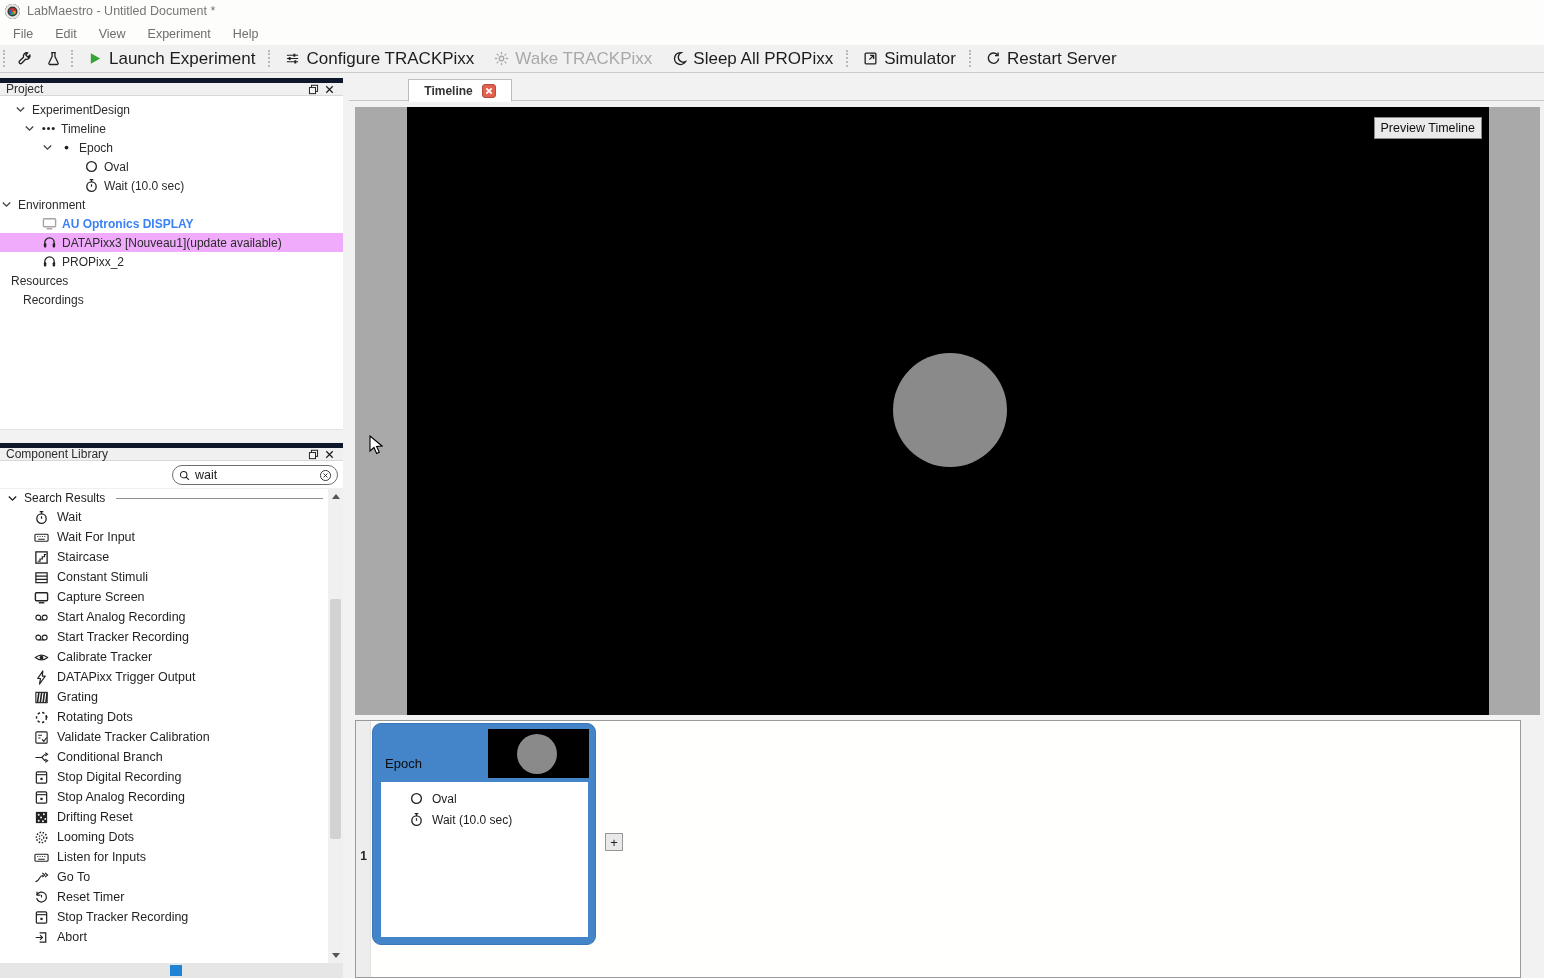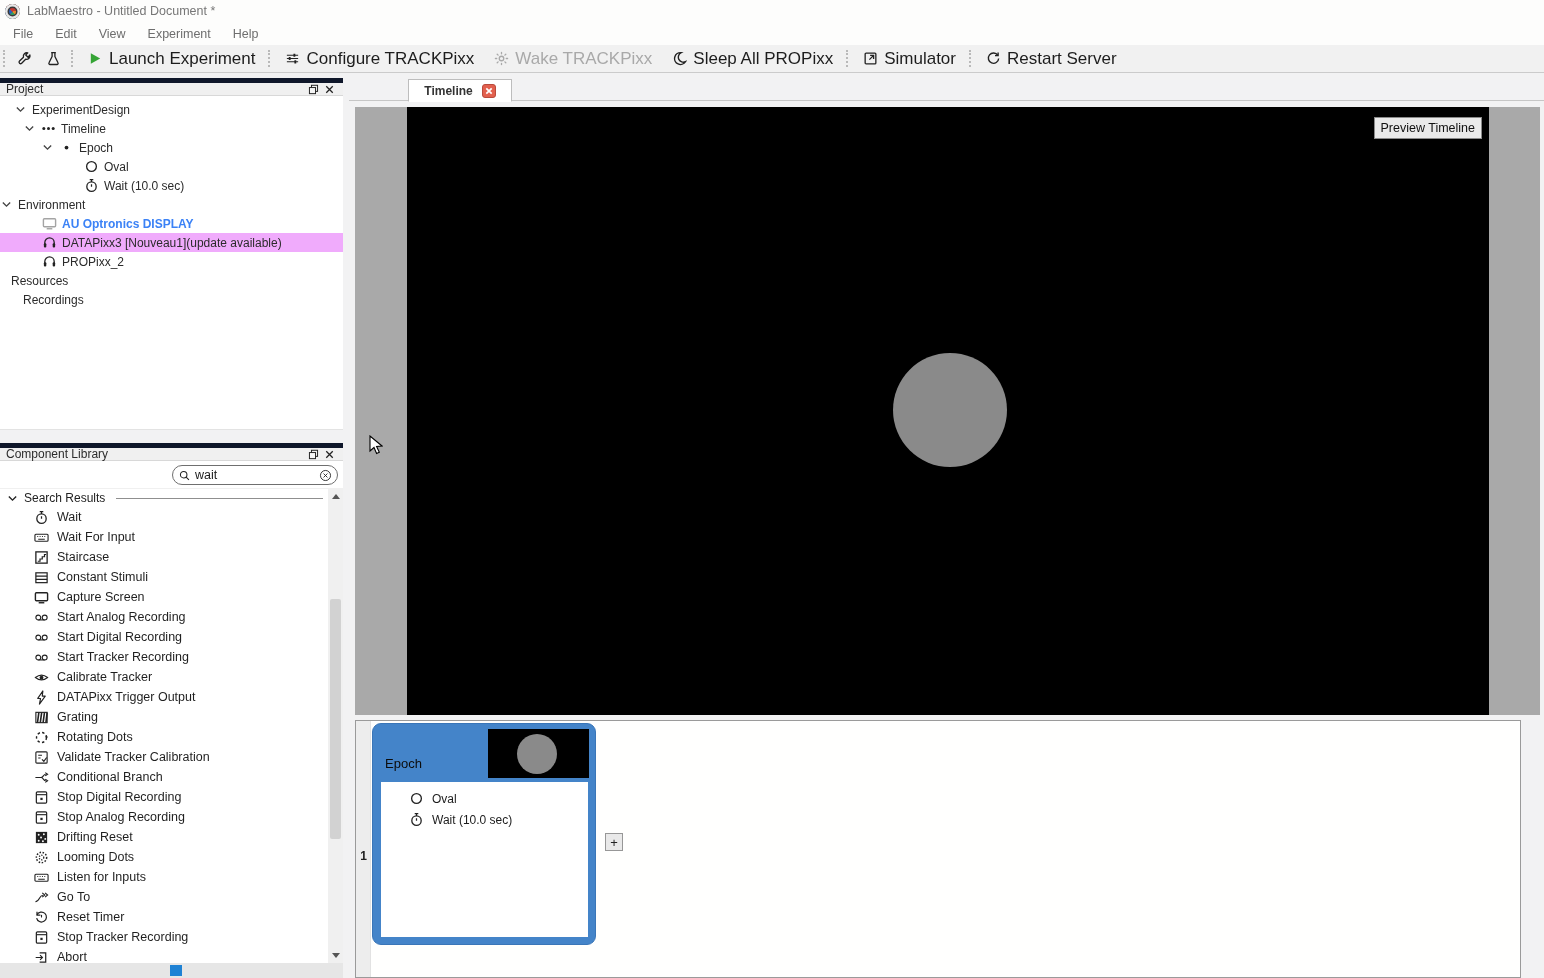--- a/index.html
+++ b/index.html
@@ -476,26 +476,20 @@
         <div class="lrow">
             <svg class="ic">
               <use href="#i-rec"></use>
             </svg>
             <span>Start Analog Recording</span>
           </div>
         <div class="lrow">
             <svg class="ic">
               <use href="#i-rec"></use>
             </svg>
-            <span>Start Digital Recording</span>
-          </div>
-        <div class="lrow">
-            <svg class="ic">
-              <use href="#i-rec"></use>
-            </svg>
             <span>Start Tracker Recording</span>
           </div>
         <div class="lrow">
             <svg class="ic">
               <use href="#i-eye"></use>
             </svg>
             <span>Calibrate Tracker</span>
           </div>
         <div class="lrow">
             <svg class="ic">

